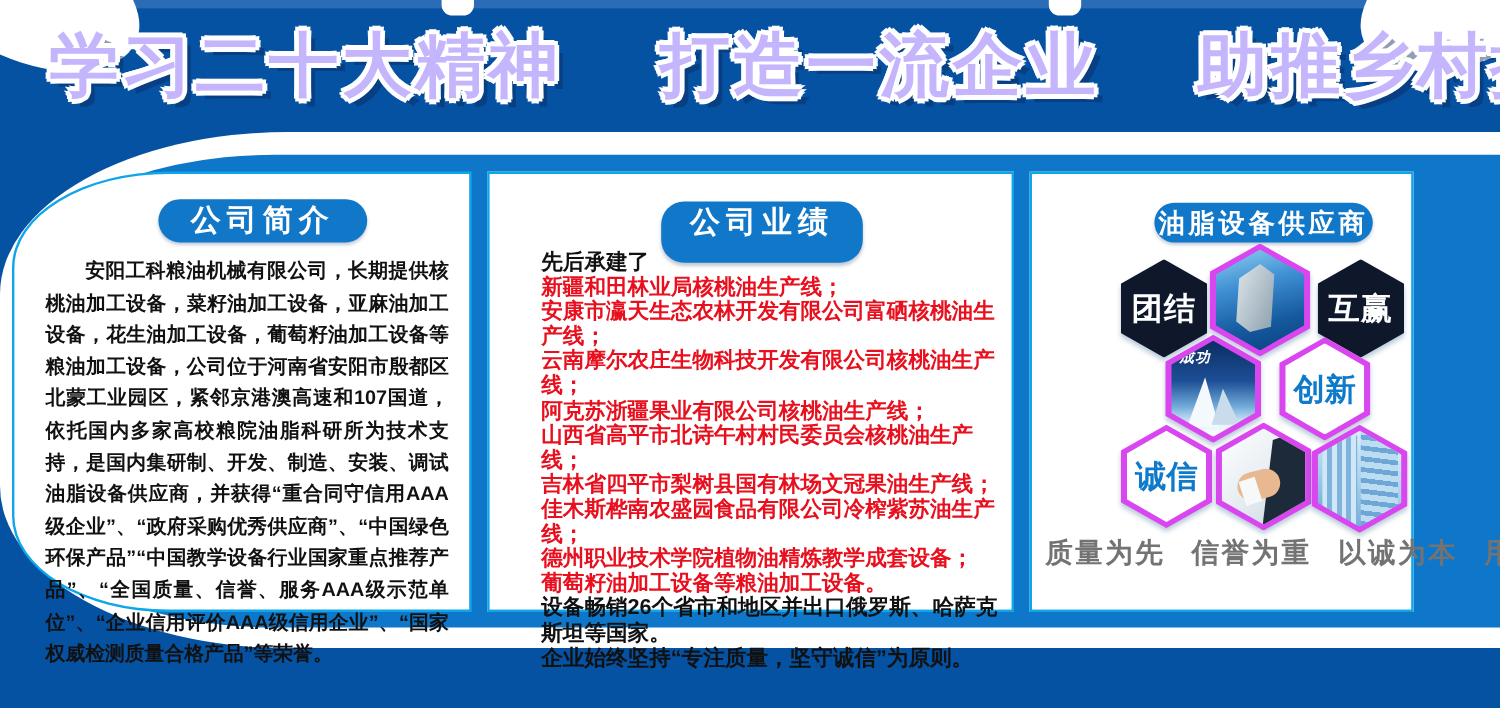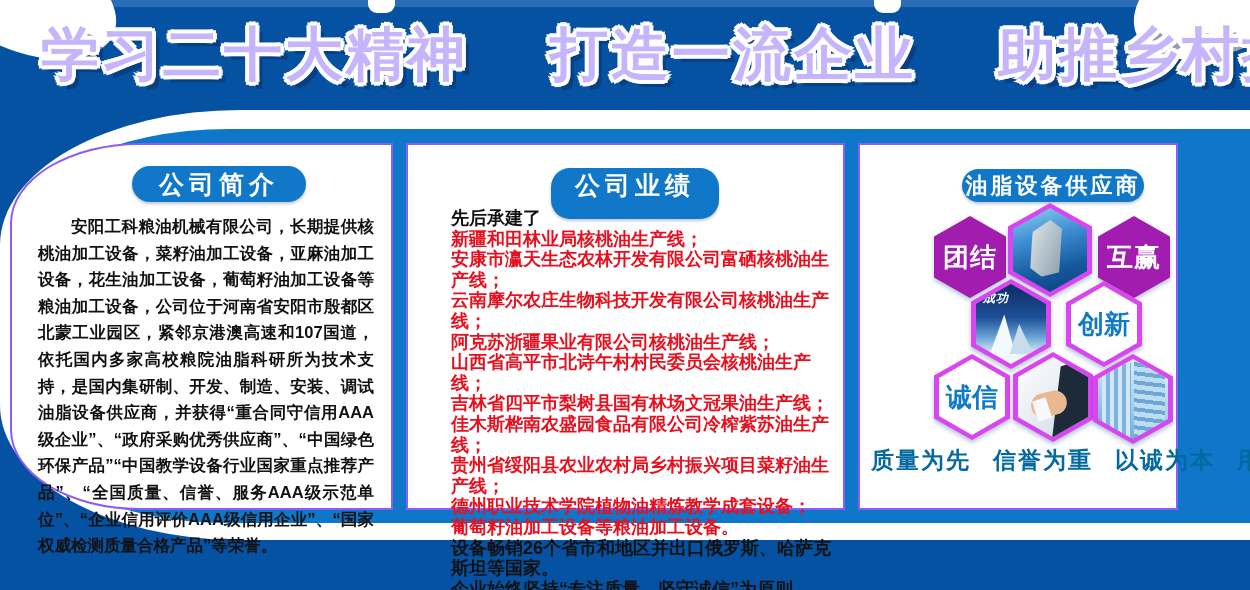--- a/index.html
+++ b/index.html
@@ -25,21 +25,21 @@
   }
 
   
   .frame-white{position:absolute;top:110px;left:0;width:1250px;height:430px;background:#ffffff;
     border-radius:240px 0 0 240px / 135px 0 0 135px;}
   .frame-blue{position:absolute;top:129px;left:14px;width:1236px;height:394px;background:#0e77c9;
     border-radius:215px 0 0 215px / 110px 0 0 110px;}
 
   
   .panels{position:absolute;top:143px;left:10px;width:1235px;height:367px;display:flex;gap:13px;}
-  .panel{background:#ffffff;border:2px solid #8b5cf6;box-sizing:border-box;position:relative;}
+  .panel{background:#ffffff;border:2px solid #0ea5e9;box-sizing:border-box;position:relative;}
   .panel.intro{width:383px;border-radius:130px 0 0 130px / 80px 0 0 80px;}
   .panel.achieve{width:439px;}
   .panel.supplier{width:320px;}
 
   .badge{background:#1177c8;color:#ffffff;font-weight:bold;text-align:center;
     border-radius:19px;position:absolute;letter-spacing:5px;
     box-shadow:0 2px 3px rgba(0,40,90,.25);}
   .intro .badge{left:120px;top:21px;width:174px;height:36px;line-height:36px;font-size:25px;}
   .achieve .badge{left:143px;top:23px;width:168px;height:51px;line-height:35px;font-size:25px;}
   .supplier .badge{left:102px;top:24px;width:182px;height:33px;line-height:33px;font-size:22px;letter-spacing:3px;}
@@ -47,21 +47,21 @@
   .intro-body{position:absolute;top:68px;left:26px;width:336px;font-size:16.5px;font-weight:bold;
     line-height:26.6px;color:#111;text-align:justify;text-indent:2em;}
 
   .achieve-body{position:absolute;top:63px;left:43px;width:386px;font-size:18px;font-weight:bold;
     line-height:20.6px;color:#111;}
   .achieve-body .red{color:#e8101e;}
 
   
   .hex{position:absolute;clip-path:polygon(50% 0,100% 25%,100% 75%,50% 100%,0 75%,0 25%);}
   .hexwrap{position:absolute;filter:drop-shadow(0 3px 2px rgba(0,60,120,.28));}
-  .hex-solid{background:#a21caf;color:#fff;display:flex;align-items:center;justify-content:center;
+  .hex-solid{background:#0f172a;color:#fff;display:flex;align-items:center;justify-content:center;
     font-size:26px;font-weight:900;letter-spacing:1px;}
   .hex-outline-outer{background:#d946ef;}
   .hex-outline-inner{position:absolute;top:5px;left:5px;right:5px;bottom:5px;background:#ffffff;
     display:flex;align-items:center;justify-content:center;font-size:26px;font-weight:900;color:#0e7ac9;}
   .hex-img-inner{position:absolute;top:5px;left:5px;right:5px;bottom:5px;overflow:hidden;}
 
   
   .img-carrier{background:linear-gradient(165deg,#8fd0f0 0%,#3f8fd4 35%,#155a9e 70%,#0a3f7e 100%);}
   .img-carrier .ship{position:absolute;left:22%;top:14%;width:48%;height:68%;
     background:linear-gradient(100deg,#d9e1e6,#8fa3b0);transform:rotate(14deg);
@@ -77,21 +77,21 @@
     clip-path:polygon(35% 12%,100% 0,100% 100%,15% 100%);}
   .img-hand .cuff{position:absolute;left:24%;top:52%;width:20%;height:26%;background:#f6f8fa;transform:rotate(-18deg);}
   .img-hand .hands{position:absolute;left:18%;top:44%;width:52%;height:30%;background:#e8b890;border-radius:12px;transform:rotate(-14deg);}
   .img-city{background:linear-gradient(200deg,#eaf6fd 0%,#a6cfec 55%,#5f9fd4 100%);}
   .img-city .t1{position:absolute;left:6%;top:8%;width:42%;height:94%;transform:skewY(-8deg);
     background:repeating-linear-gradient(90deg,#cfe7f7 0 4px,#7fb3dc 4px 8px);}
   .img-city .t2{position:absolute;right:4%;top:0;width:44%;height:100%;transform:skewY(7deg);
     background:repeating-linear-gradient(180deg,#bcdcf2 0 5px,#6ea7d6 5px 9px);}
 
   .supplier-slogan{position:absolute;left:0;bottom:32px;width:100%;text-align:center;white-space:nowrap;}
-  .supplier-slogan span{color:#0369a1;font-size:23px;font-weight:900;letter-spacing:2px;margin:0 11px;}
+  .supplier-slogan span{color:#737373;font-size:23px;font-weight:900;letter-spacing:2px;margin:0 11px;}
 </style>
 </head>
 <body>
 
 <div class="board">
   <div class="top-edge"></div>
   <div class="corner-wedge left"></div>
   <div class="corner-wedge right"></div>
   <div class="top-tab tab1"></div>
   <div class="top-tab tab2"></div>
@@ -114,21 +114,20 @@
       <div class="badge">公司业绩</div>
       <div class="achieve-body">
         <div>先后承建了</div>
         <div class="red">新疆和田林业局核桃油生产线；</div>
         <div class="red">安康市瀛天生态农林开发有限公司富硒核桃油生产线；</div>
         <div class="red">云南摩尔农庄生物科技开发有限公司核桃油生产线；</div>
         <div class="red">阿克苏浙疆果业有限公司核桃油生产线；</div>
         <div class="red">山西省高平市北诗午村村民委员会核桃油生产线；</div>
         <div class="red">吉林省四平市梨树县国有林场文冠果油生产线；</div>
         <div class="red">佳木斯桦南农盛园食品有限公司冷榨紫苏油生产线；</div>
-        <div class="red">贵州省绥阳县农业农村局乡村振兴项目菜籽油生产线；</div>
         <div class="red">德州职业技术学院植物油精炼教学成套设备；</div>
         <div class="red">葡萄籽油加工设备等粮油加工设备。</div>
         <div>设备畅销26个省市和地区并出口俄罗斯、哈萨克斯坦等国家。</div>
         <div>企业始终坚持“专注质量，坚守诚信”为原则。</div>
       </div>
     </div>
 
     <div class="panel supplier">
       <div class="badge">油脂设备供应商</div>
 

